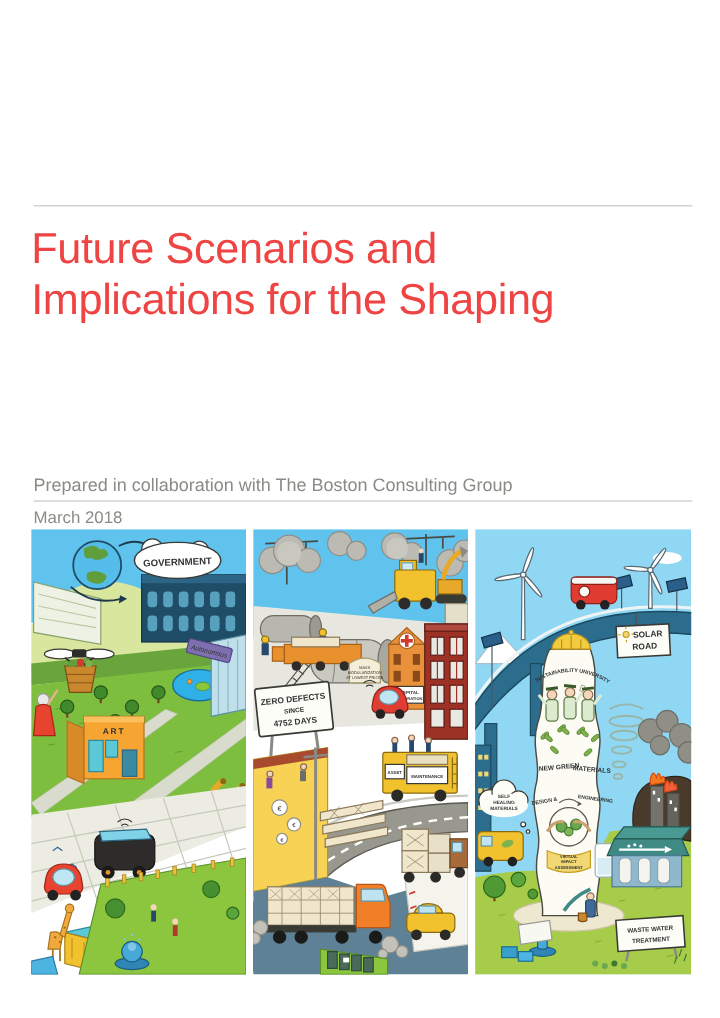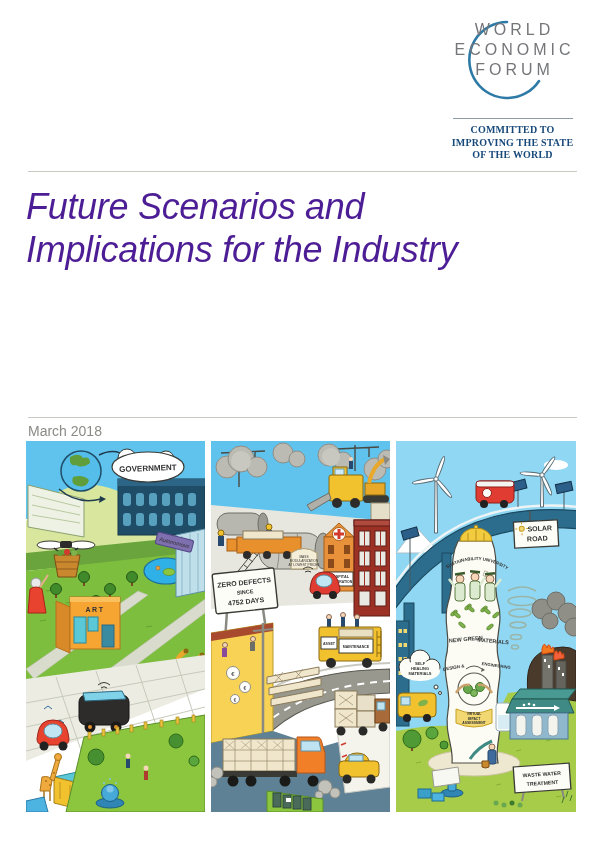--- a/index.html
+++ b/index.html
@@ -3,59 +3,46 @@
 <meta charset="utf-8">
 <style>
   html,body{margin:0;padding:0;background:#ffffff;}
   .page{position:relative;width:600px;height:848px;background:#fff;overflow:hidden;
         font-family:"Liberation Sans",sans-serif;}
   .eyebrow{position:absolute;left:28px;top:146px;font-size:15px;color:#8b8b85;}
   .rule{position:absolute;left:28px;width:549px;height:1px;background:#c9c9c4;}
   .rule1{top:171px;}
   .rule2{top:417px;}
   .title{position:absolute;left:26px;top:185px;font-size:36px;line-height:43px;
-         color:#4c1d95;letter-spacing:-0.3px;font-style:italic;}
+         color:#ef4444;letter-spacing:-0.3px;}
   .collab{position:absolute;left:28px;top:396px;font-size:15px;color:#8b8b85;}
   .date{position:absolute;left:28px;top:423px;font-size:14px;color:#8b8b85;}
   .logo{position:absolute;left:445px;top:20px;width:135px;text-align:center;}
   .logo-arc{position:absolute;left:6px;top:0;width:124px;height:104px;z-index:0;}
   .logo-line{position:relative;z-index:1;font-size:16px;letter-spacing:4px;
              padding-left:4px;line-height:20px;color:#75767a;font-weight:400;}
   .logo-divider{width:120px;height:1px;background:#8e9aa6;margin:38px auto 0 auto;}
   .tagline{margin-top:5px;font-family:"Liberation Serif",serif;font-weight:bold;
            font-size:10px;line-height:12.5px;color:#17497a;letter-spacing:0.2px;}
   .illustration{position:absolute;left:26px;top:441px;display:flex;gap:6px;}
   .illustration svg{display:block;}
   svg text{font-family:"Liberation Sans",sans-serif;fill:#333;}
 </style>
 </head>
 <body>
 
 <div class="page">
 
-  <div class="logo">
-    <svg class="logo-arc" viewBox="0 0 124 104">
-      <path d="M56 2 A38 38 0 1 0 88 61" fill="none" stroke="#2e7aa6" stroke-width="2.6" stroke-linecap="round"></path>
-    </svg>
-    <div class="logo-line">WORLD</div>
-    <div class="logo-line">ECONOMIC</div>
-    <div class="logo-line">FORUM</div>
-    <div class="logo-divider"></div>
-    <div class="tagline">
-      <div>COMMITTED TO</div>
-      <div>IMPROVING THE STATE</div>
-      <div>OF THE WORLD</div>
-    </div>
-  </div>
 
   <div class="rule rule1"></div>
   <div class="title">
     <div>Future Scenarios and</div>
-    <div>Implications for the Industry</div>
+    <div>Implications for the Shaping</div>
   </div>
+  <div class="collab">Prepared in collaboration with The Boston Consulting Group</div>
   <div class="rule rule2"></div>
   <div class="date">March 2018</div>
 
   <div class="illustration">
 
     <svg width="179" height="371" viewBox="0 0 179 371">
       <rect x="0" y="0" width="179" height="78" fill="#5fc3ed"></rect>
       <path d="M0,80 Q40,28 92,50 Q140,36 179,46 L179,120 L0,120 Z" fill="#d9e79e"></path>
       <g>
         <polygon points="2,44 58,58 58,96 2,86" fill="#eef2e4" stroke="#8aa06e"></polygon>

